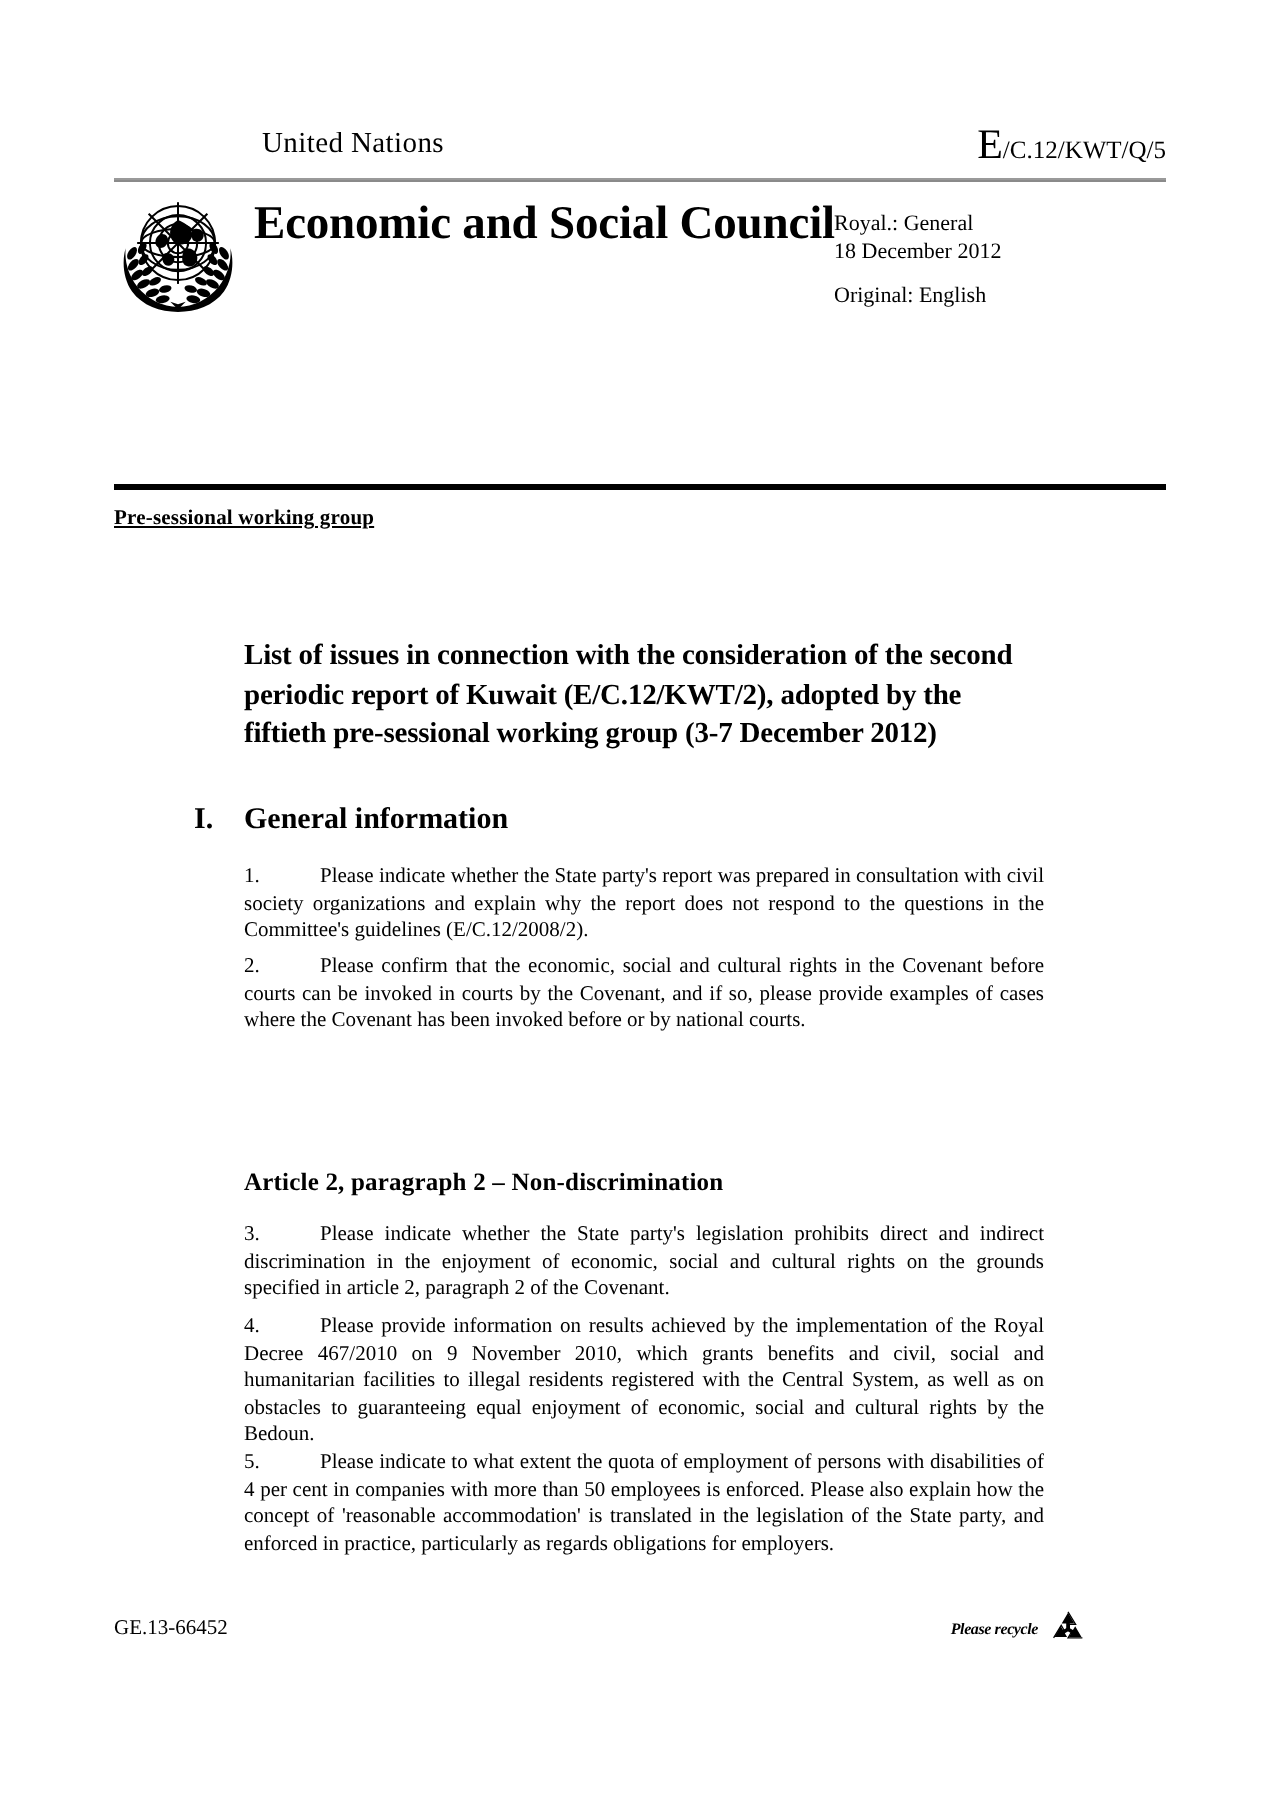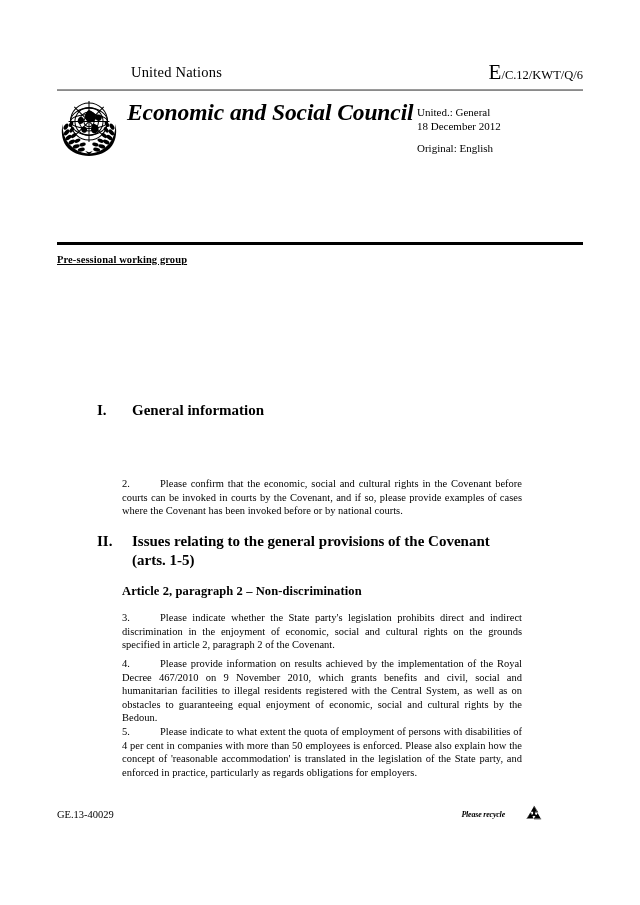--- a/index.html
+++ b/index.html
@@ -83,21 +83,20 @@
     height: 60px;
   }
   .organ-title {
     position: absolute;
     left: 70px;
     top: 4px;
     font-size: 23.5px;
     font-weight: bold;
     letter-spacing: -0.1px;
     white-space: nowrap;
-    font-style: italic;
   }
   .distr-block {
     position: absolute;
     left: 360px;
     top: 10px;
     font-size: 11px;
     line-height: 14px;
   }
   .distr-block .gap {
     height: 8px;
@@ -154,21 +153,20 @@
     font-size: 15px;
     font-weight: bold;
     line-height: 19px;
   }
   .section-num {
     width: 25px;
     flex: 0 0 25px;
   }
   .section-title {
     flex: 1 1 auto;
-    margin-left: 10px;
   }
 
   .sub-head {
     position: absolute;
     left: 122px;
     font-size: 12.5px;
     font-weight: bold;
     letter-spacing: 0.1px;
   }
 
@@ -191,21 +189,21 @@
     left: 57px;
     top: 793px;
     font-size: 10.5px;
   }
   .footer-recycle {
     position: absolute;
     right: 57px;
     top: 789px;
     display: flex;
     align-items: center;
-    gap: 20px;
+    gap: 6px;
   }
   .recycle-text {
     font-size: 8px;
     font-weight: bold;
     font-style: italic;
     letter-spacing: -0.2px;
   }
   .recycle-mark {
     width: 18px;
     height: 18px;
@@ -214,21 +212,21 @@
 </style>
 </head>
 <body>
 
 <div class="page">
 
   <div class="masthead">
     <div class="masthead-top">
       <div class="un-name">United Nations</div>
       <div class="doc-symbol">
-        <span class="sym-big">E</span><span class="sym-rest">/C.12/KWT/Q/6</span>
+        <span class="sym-big">E</span><span class="sym-rest">/C.12/KWT/Q/5</span>
       </div>
     </div>
   </div>
 
   <div class="rule-thin"></div>
 
   <div class="masthead-body">
 
     <svg class="un-emblem" viewBox="0 0 100 94">
       <g fill="none" stroke="#000" stroke-width="1.6">
@@ -280,68 +278,66 @@
           <ellipse cx="68" cy="70" rx="5" ry="2.8" transform="rotate(26 68 70)"></ellipse>
           <ellipse cx="60" cy="76" rx="5" ry="2.8" transform="rotate(14 60 76)"></ellipse>
         </g>
         <path d="M44 86 L50 92 L56 86 L50 88 Z"></path>
       </g>
     </svg>
 
     <div class="organ-title">Economic and Social Council</div>
 
     <div class="distr-block">
-      <div>United.: General</div>
+      <div>Royal.: General</div>
       <div>18 December 2012</div>
       <div class="gap"></div>
       <div>Original: English</div>
     </div>
   </div>
 
   <div class="rule-thick"></div>
 
   <div class="committee">
     <div class="committee-sub">Pre-sessional working group</div>
   </div>
 
+  <div class="doc-title">List of issues in connection with the consideration of the second periodic report of Kuwait (E/C.12/KWT/2), adopted by the fiftieth pre-sessional working group (3-7 December 2012)</div>
 
   <div class="section" style="top:385px;">
     <div class="section-head">
       <span class="section-num">I.</span>
       <span class="section-title">General information</span>
     </div>
   </div>
 
+  <div class="para" style="top:416px;">
+    <span class="pnum">1.</span><span>Please indicate whether the State party's report was prepared in consultation with civil society organizations and explain why the report does not respond to the questions in the Committee's guidelines (E/C.12/2008/2).</span>
+  </div>
 
   <div class="para" style="top:461px;">
     <span class="pnum">2.</span><span>Please confirm that the economic, social and cultural rights in the Covenant before courts can be invoked in courts by the Covenant, and if so, please provide examples of cases where the Covenant has been invoked before or by national courts.</span>
   </div>
 
-  <div class="section" style="top:516px;">
-    <div class="section-head">
-      <span class="section-num">II.</span>
-      <span class="section-title">Issues relating to the general provisions of the Covenant (arts. 1-5)</span>
-    </div>
-  </div>
 
   <div class="sub-head" style="top:568px;">Article 2, paragraph 2 – Non-discrimination</div>
 
   <div class="para" style="top:595px;font-family:Liberation Serif, serif;">
     <span class="pnum">3.</span><span>Please indicate whether the State party's legislation prohibits direct and indirect discrimination in the enjoyment of economic, social and cultural rights on the grounds specified in article 2, paragraph 2 of the Covenant.</span>
   </div>
 
   <div class="para" style="top:641px;">
     <span class="pnum">4.</span><span>Please provide information on results achieved by the implementation of the Royal Decree 467/2010 on 9 November 2010, which grants benefits and civil, social and humanitarian facilities to illegal residents registered with the Central System, as well as on obstacles to guaranteeing equal enjoyment of economic, social and cultural rights by the Bedoun.</span>
   </div>
 
   <div class="para" style="top:709px;">
     <span class="pnum">5.</span><span>Please indicate to what extent the quota of employment of persons with disabilities of 4 per cent in companies with more than 50 employees is enforced. Please also explain how the concept of 'reasonable accommodation' is translated in the legislation of the State party, and enforced in practice, particularly as regards obligations for employers.</span>
   </div>
 
-  <div class="footer-code">GE.13-40029</div>
+  <div class="footer-code">GE.13-66452</div>
 
   <div class="footer-recycle">
     <span class="recycle-text">Please recycle</span>
     <svg class="recycle-mark" viewBox="0 0 40 40">
       <g fill="#000">
         <path d="M20 3 L27 15 L22 15 L22 22 L18 22 L18 15 L13 15 Z"></path>
         <path d="M5 30 L12 18 L14.5 22.3 L20.5 18.8 L22.5 22.3 L16.5 25.8 L19 30 Z"></path>
         <path d="M35 30 L21 30 L23.5 25.8 L17.5 22.3 L19.5 18.8 L25.5 22.3 L28 18 Z"></path>
       </g>
       <g fill="none" stroke="#000" stroke-width="1.4">

